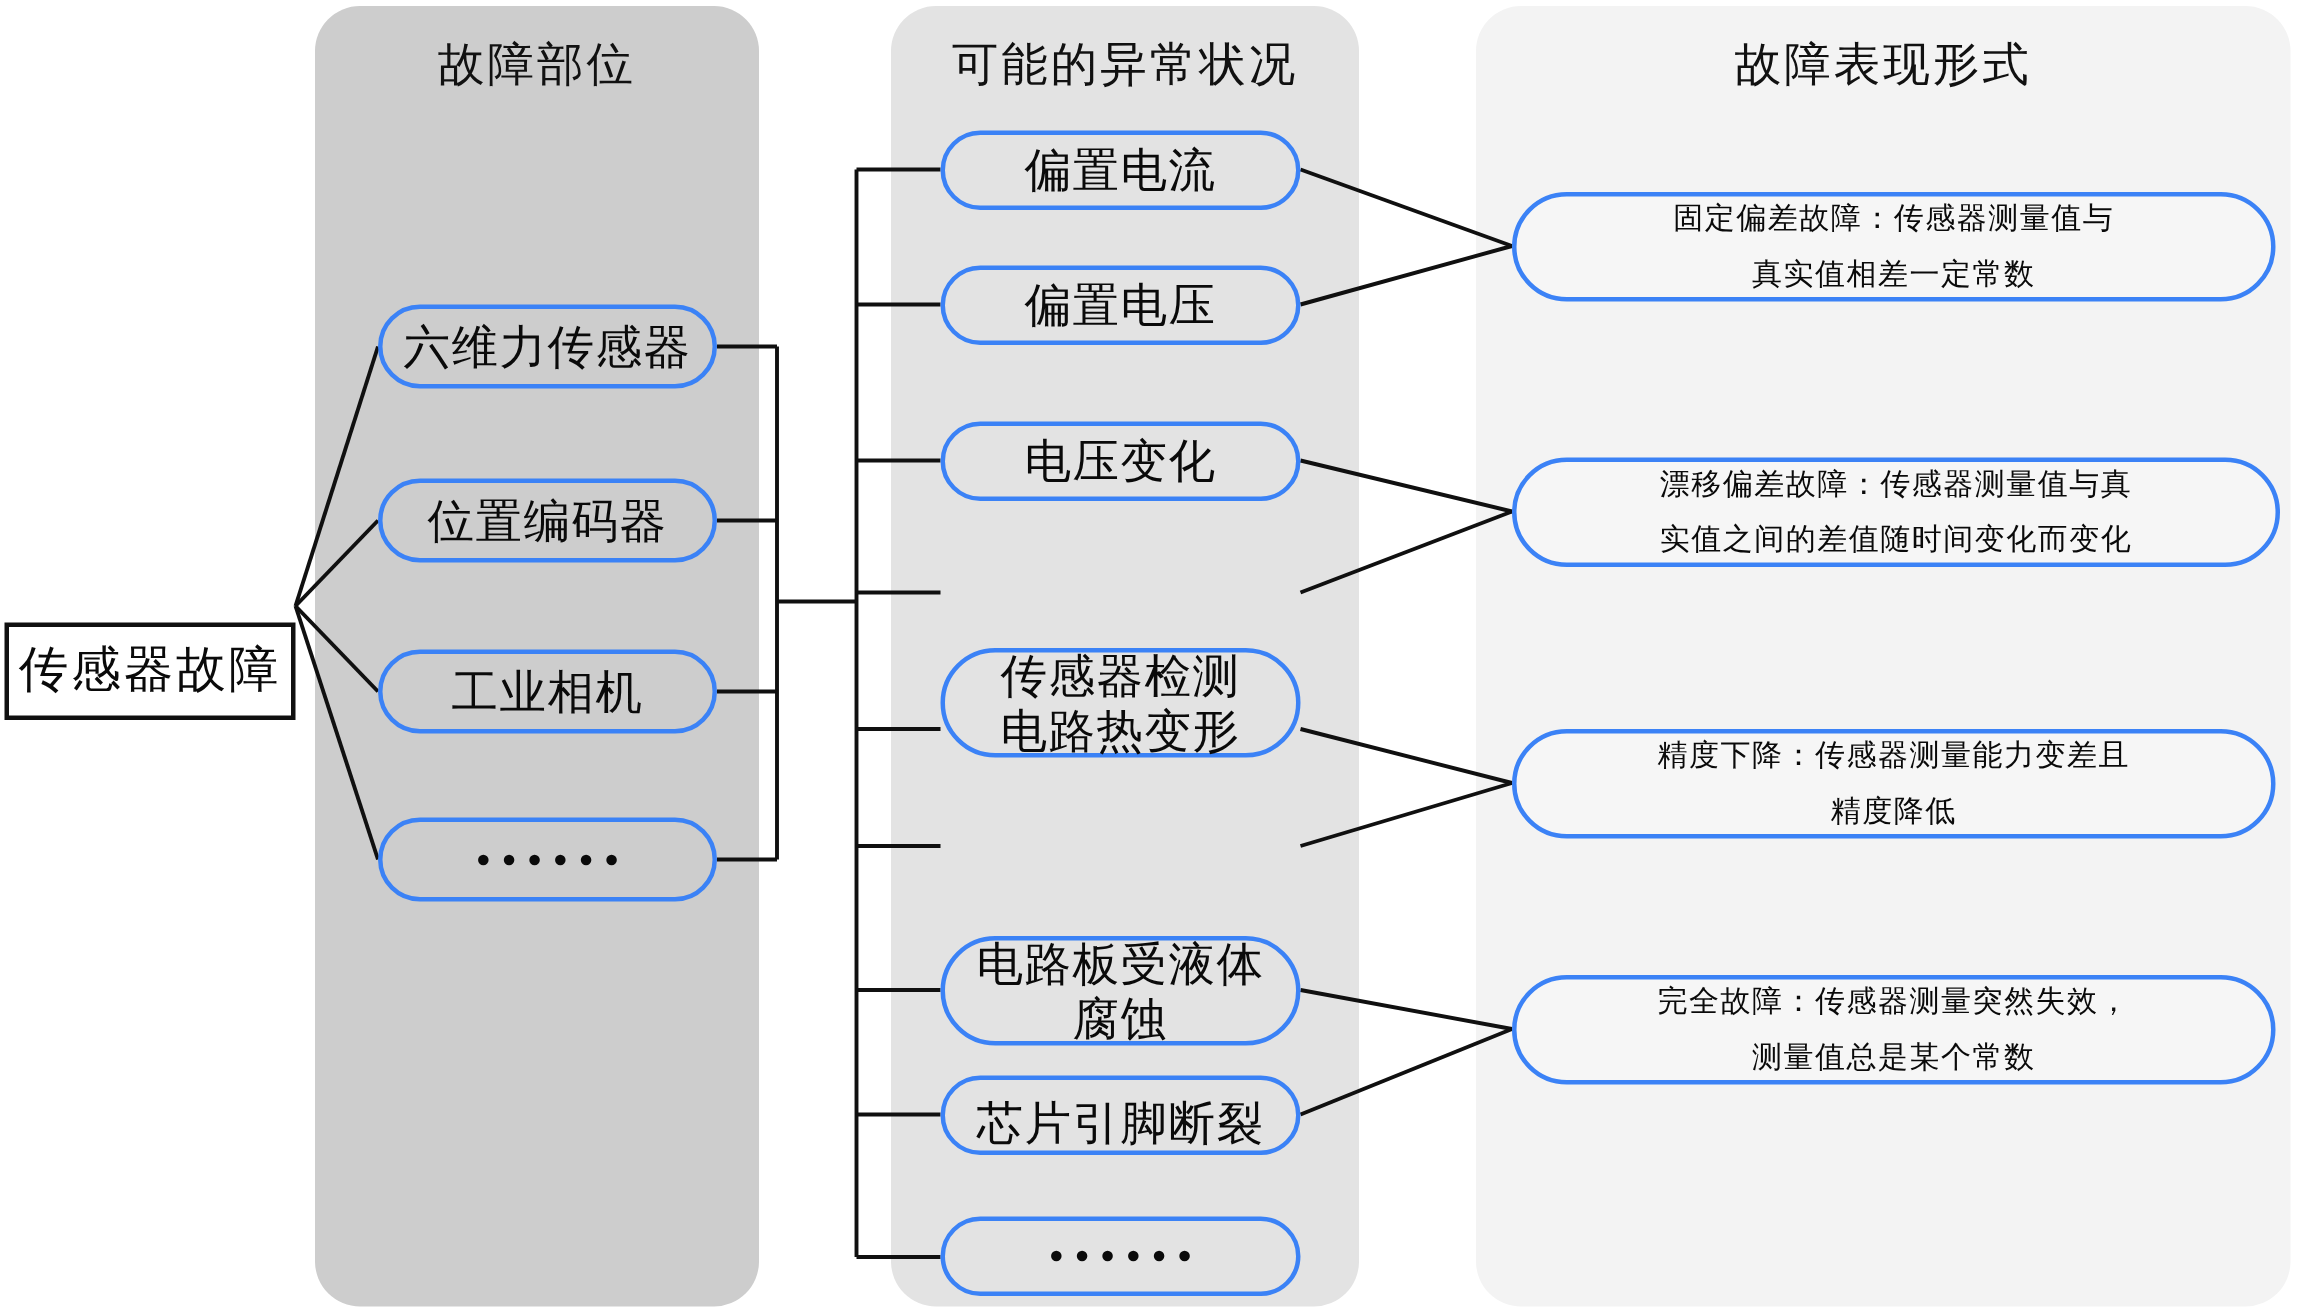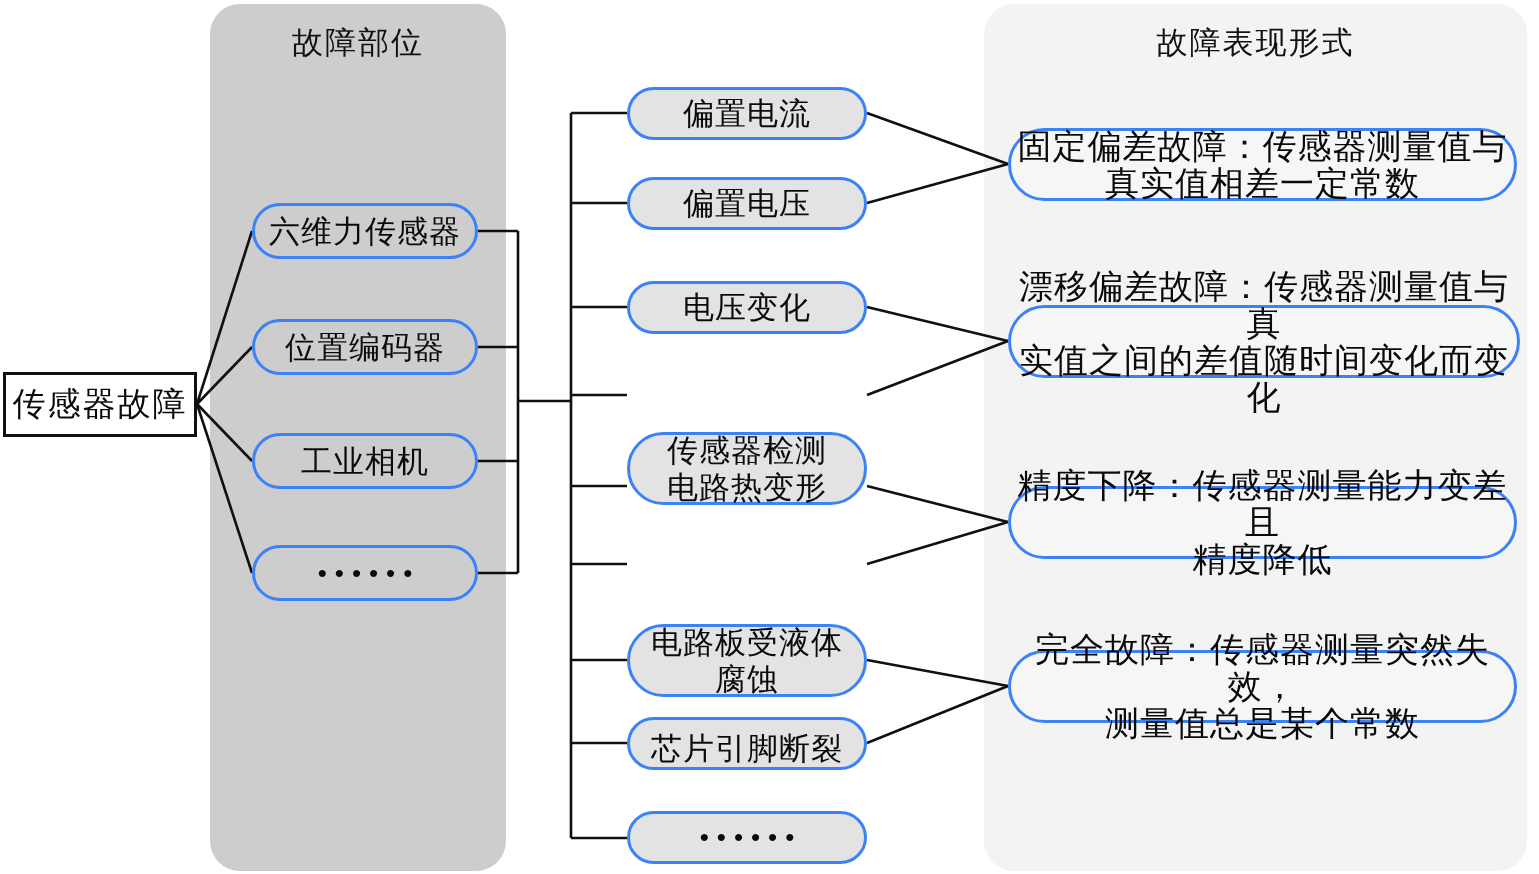--- a/index.html
+++ b/index.html
@@ -38,42 +38,46 @@
     white-space:pre-line;
     font-size:31px;
     line-height:37px;
     letter-spacing:1px;
     color:#0a0a0a;
   }
   .stadium{border-radius:40px;}
   .col1-node{background:#cdcdcd;text-align:center;}
   .col2-node{background:#e3e3e3;}
   .col3-node{background:#f6f6f6;}
-  .col3-node span{font-size:34px;line-height:37px;}
+  .col3-node span{font-size:20px;line-height:37px;}
   .root-node{
     background:#ffffff;
     border:3px solid #101010;
+    margin-top:43px;
   }
   .root-node span{font-size:33px;letter-spacing:2px;}
   .dots span{
     font-size:26px;
     letter-spacing:8px;
     font-weight:bold;
     padding-left:8px;
   }
 </style>
 </head>
 <body>
 
 <div id="stage">
 
   <div class="panel" style="left:210px;top:4px;width:296px;height:867px;background:#cdcdcd;">
     <div class="panel-header" style="top:18px;">故障部位</div>
   </div>
 
+  <div class="panel" style="left:594px;top:4px;width:312px;height:867px;background:#e3e3e3;">
+    <div class="panel-header" style="top:18px;">可能的异常状况</div>
+  </div>
 
   <div class="panel" style="left:984px;top:4px;width:543px;height:867px;background:#f3f3f3;">
     <div class="panel-header" style="top:18px;">故障表现形式</div>
   </div>
 
   <svg class="wires" width="1539" height="874" viewBox="0 0 1539 874" fill="none" stroke="#101010" stroke-width="2.6">
 
     <g>
       <line x1="197" y1="404" x2="252" y2="231"></line>
       <line x1="197" y1="404" x2="252" y2="347"></line>

